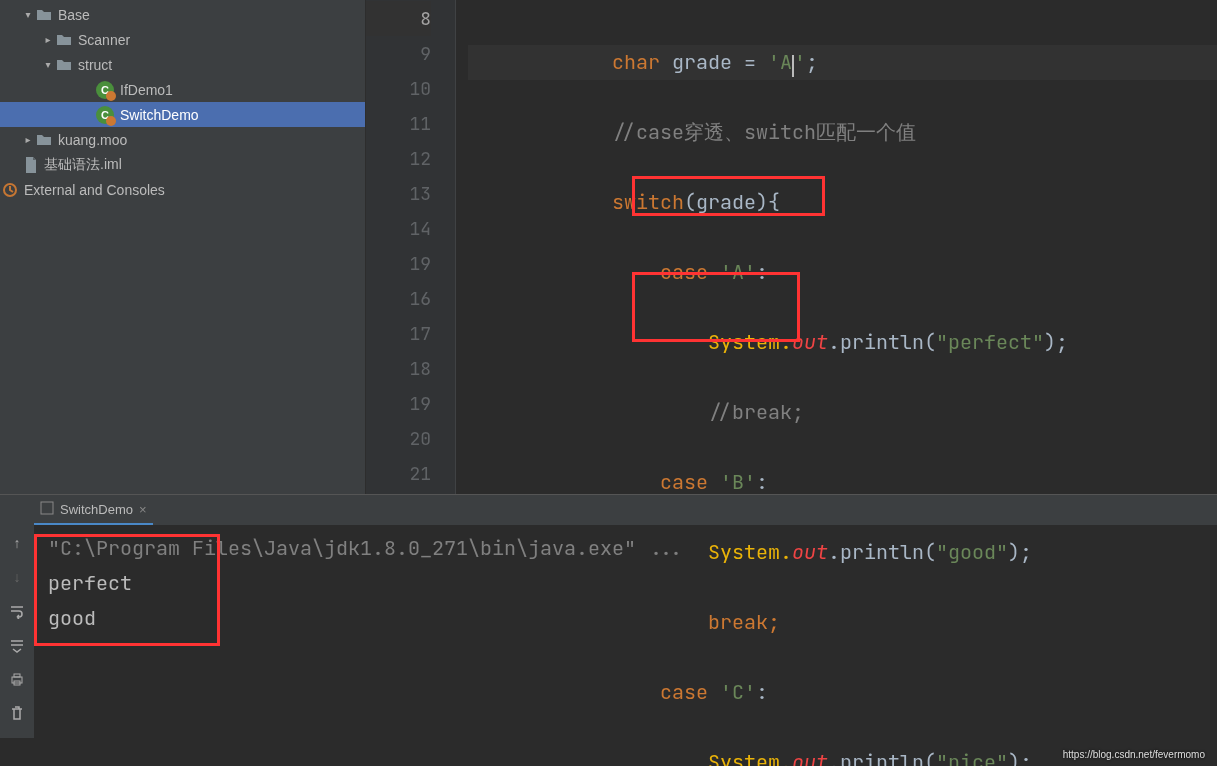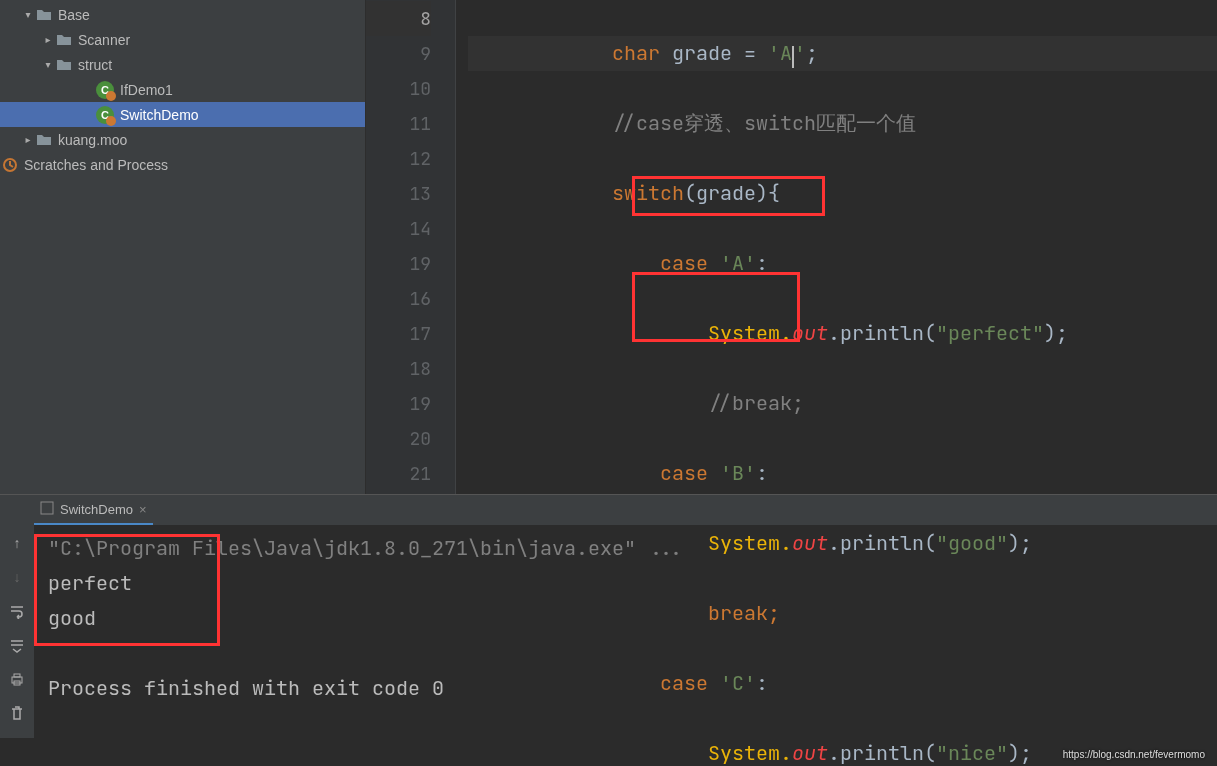--- a/index.html
+++ b/index.html
@@ -80,21 +80,21 @@
   line-height: 35px;
   padding-top: 1px;
   border-right: 1px solid #404244;
 }
 .gutter .line.current { color: #a4a3a3; background: #323232; }
 .code-content {
   flex: 1;
   font-family: "JetBrains Mono", Consolas, monospace;
   font-size: 20px;
   line-height: 35px;
-  padding-top: 1px;
+  padding-top: 10px;
   padding-left: 12px;
   white-space: pre;
   position: relative;
 }
 .code-line { height: 35px; position: relative; }
 .code-line.current { background: #323232; }
 .kw { color: #cc7832; }
 .str { color: #6a8759; }
 .cmt { color: #808080; }
 .cls { color: #eab308; }
@@ -245,28 +245,38 @@
     </div>
     <div class="tree-item indent-1">
       <span class="arrow">▸</span>
       <span class="icon folder-icon">
         <svg viewBox="0 0 16 14">
             <path fill="#87939a" d="M1 2h5l2 2h7v8H1z"></path>
           </svg>
       </span>
       <span>kuang.moo</span>
     </div>
+    <div class="tree-item" style="padding-left:8px">
+      <span class="arrow"></span>
+      <span class="icon">
+        <svg width="14" height="16" viewBox="0 0 14 16">
+            <path fill="#87939a" d="M2 0h7l3 3v13H2z"></path>
+            <path fill="#5b6367" d="M9 0v3h3z"></path>
+          </svg>
+      </span>
+      <span>基础语法.iml</span>
+    </div>
     <div class="tree-item" style="padding-left:0px">
       <span class="icon" style="margin-left:2px">
         <svg width="16" height="16" viewBox="0 0 16 16">
             <circle cx="8" cy="8" r="6" fill="none" stroke="#c57633" stroke-width="2"></circle>
             <path d="M8 4v4l3 2" stroke="#c57633" stroke-width="2" fill="none"></path>
           </svg>
       </span>
-      <span>Scratches and Process</span>
+      <span>External and Consoles</span>
     </div>
   </div>
 
   <div class="code-area">
     <div class="gutter">
       <div class="line current">8</div>
       <div class="line">9</div>
       <div class="line">10</div>
       <div class="line">11</div>
       <div class="line">12</div>
@@ -338,19 +348,18 @@
         <svg width="16" height="16" viewBox="0 0 16 16">
             <path d="M3 4h10M5 4v10h6V4M6 2h4v2" stroke="#aaa" stroke-width="1.5" fill="none"></path>
           </svg>
       </div>
     </div>
     <div class="console-output">
       <div class="cmd">"C:\Program Files\Java\jdk1.8.0_271\bin\java.exe" ...</div>
       <div>perfect</div>
       <div>good</div>
       <div style="height:35px"></div>
-      <div>Process finished with exit code 0</div>
       <div class="redbox3"></div>
     </div>
   </div>
 </div>
 
 <div class="watermark">https://blog.csdn.net/fevermomo</div>
 
 </body></html>

